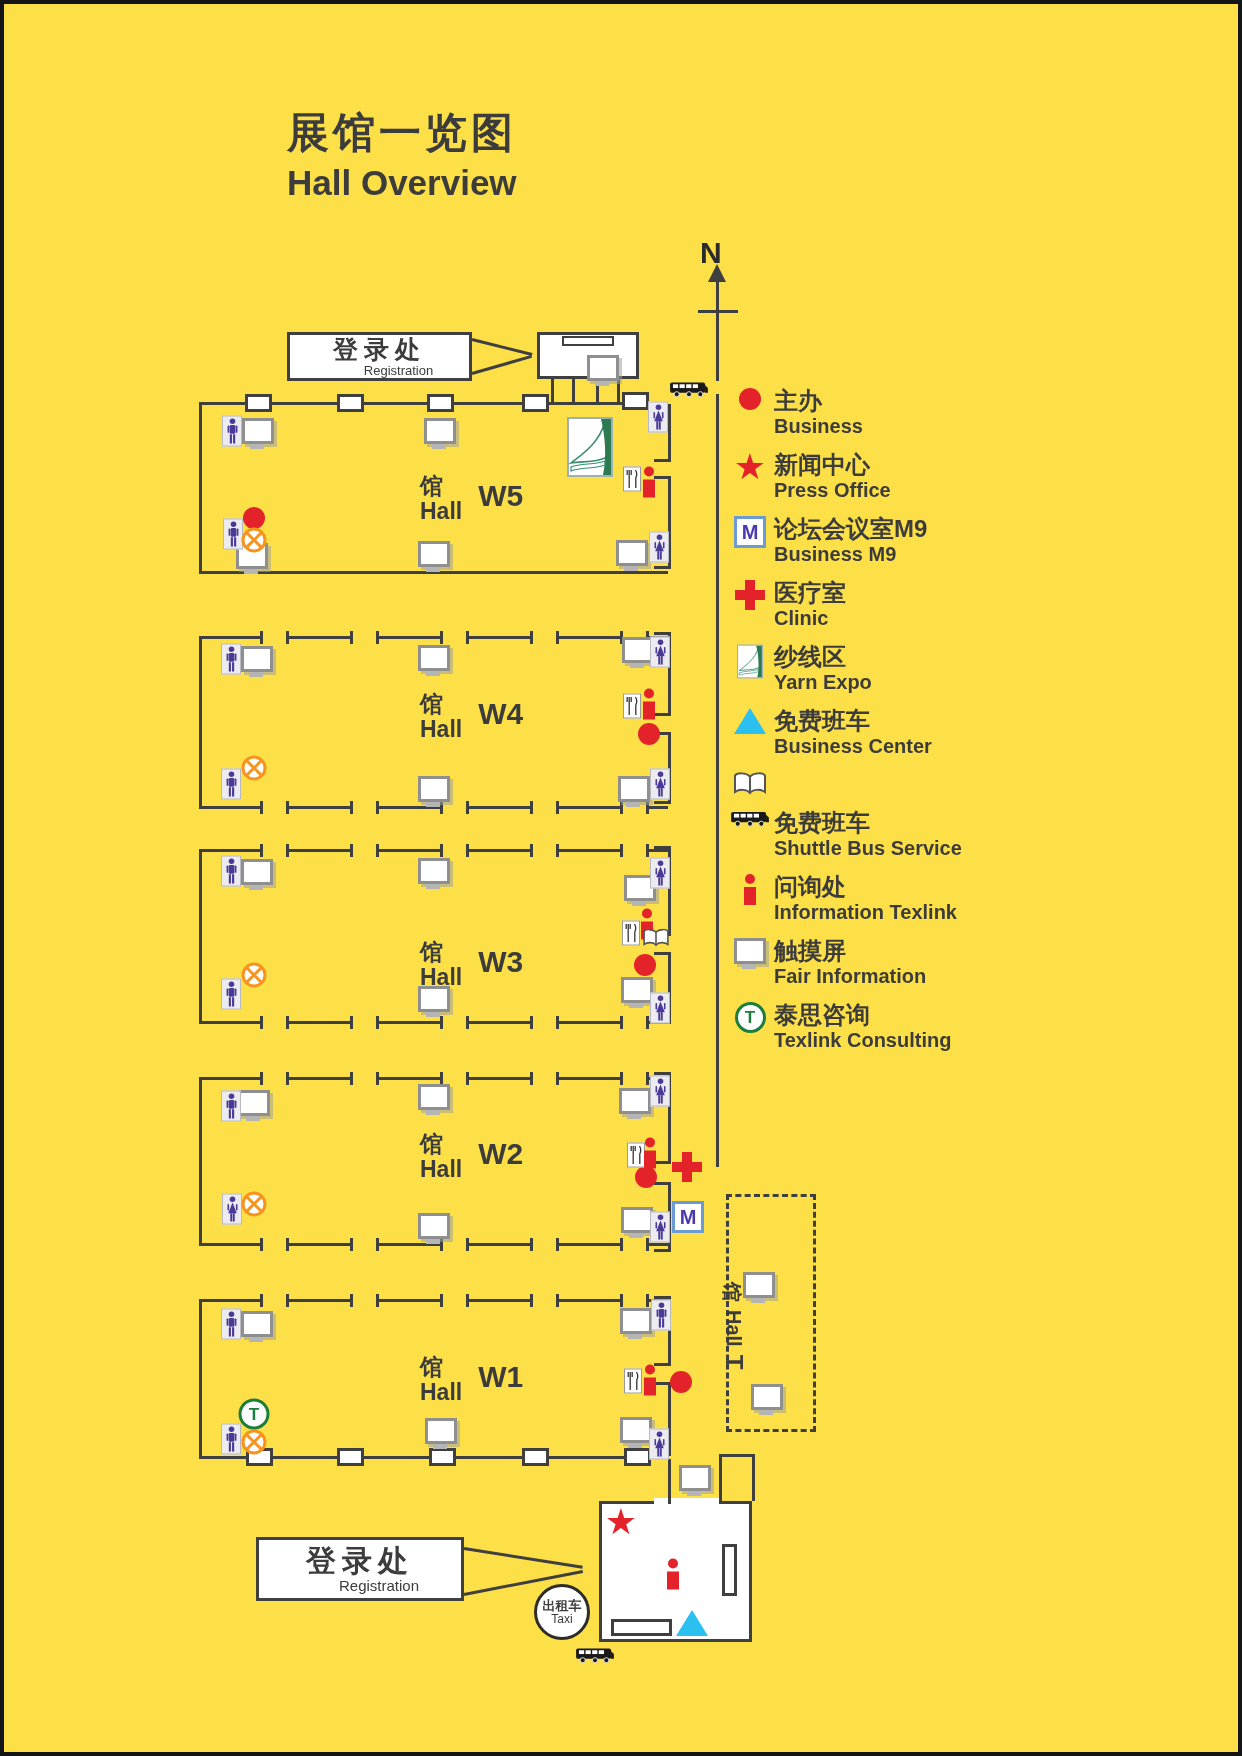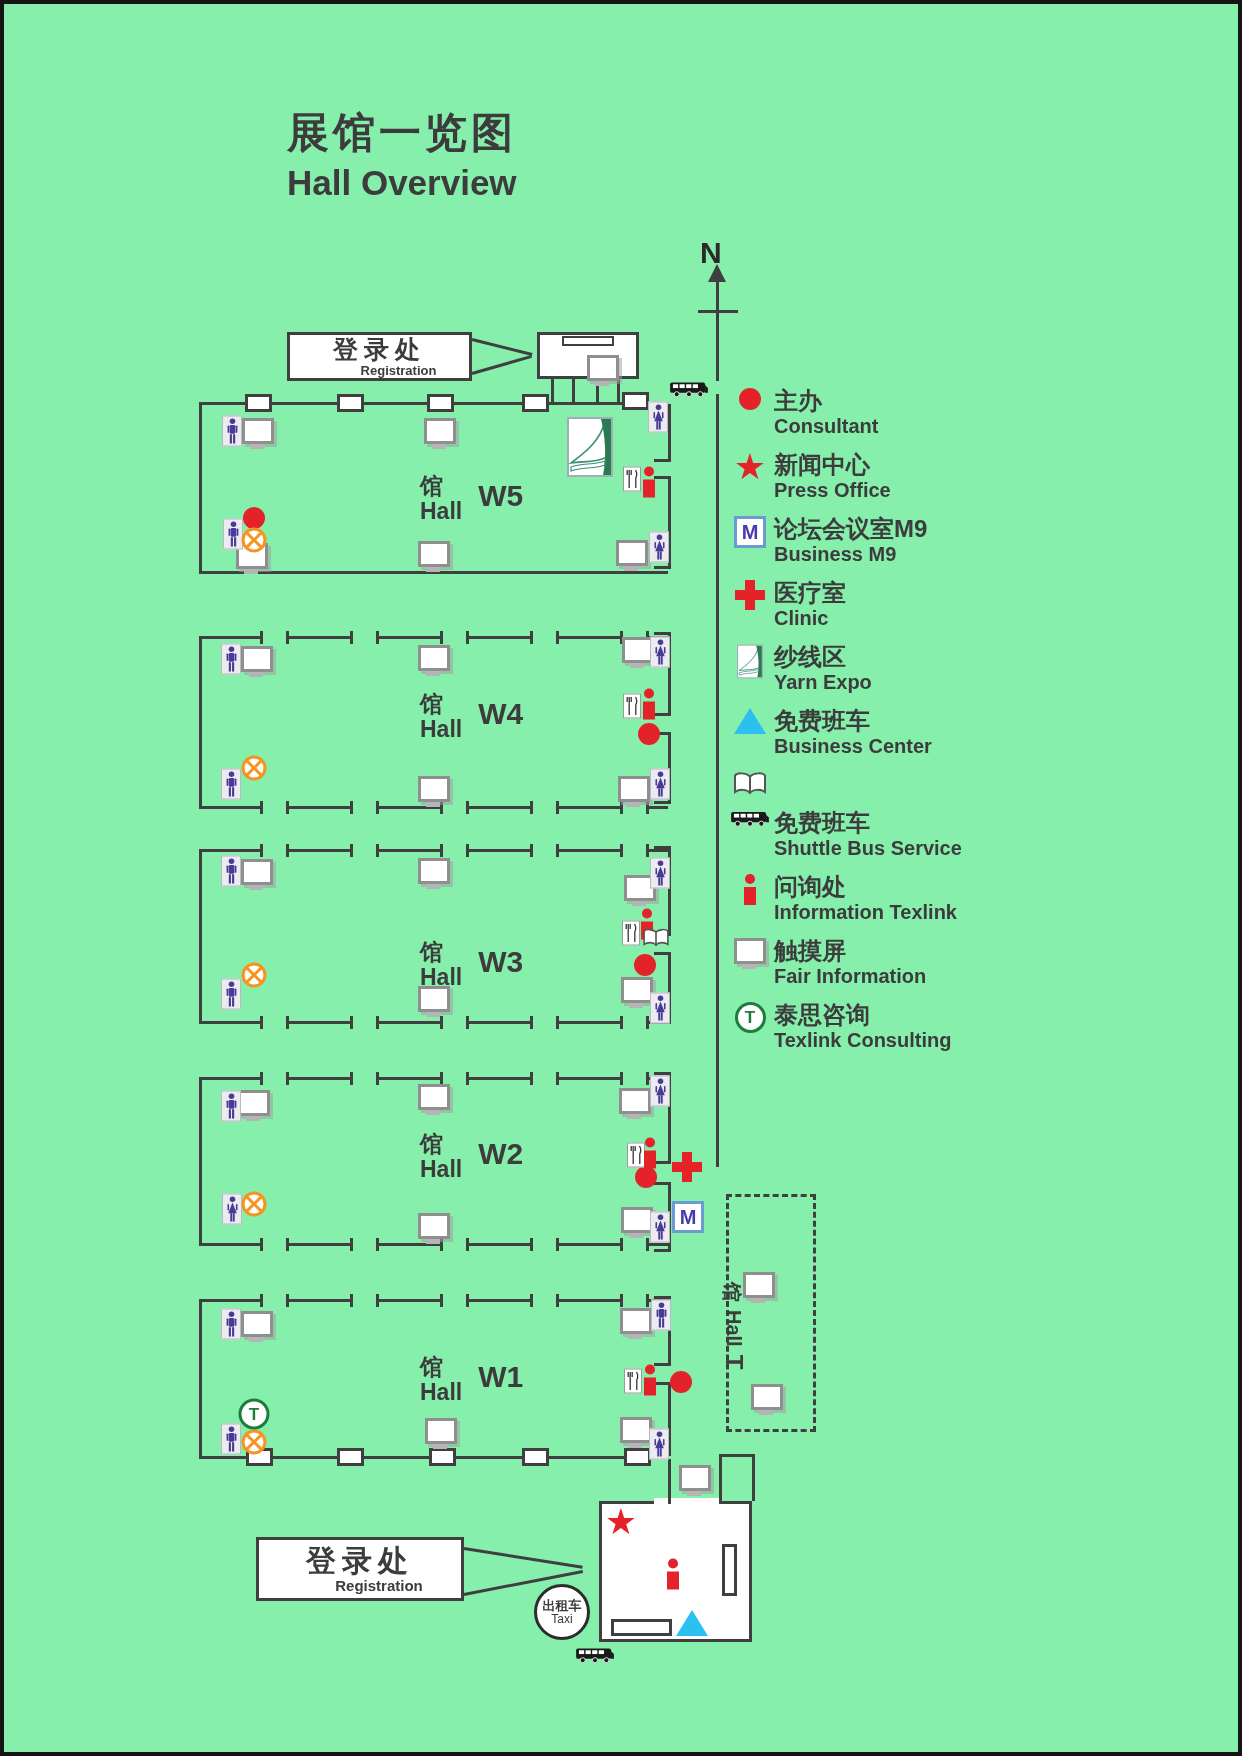--- a/index.html
+++ b/index.html
@@ -1,16 +1,16 @@
 <!DOCTYPE html>
 <html><head>
 <meta charset="utf-8">
 <style>
   html,body{margin:0;padding:0;background:#888;}
-  .page{position:relative;width:1242px;height:1756px;background:#86efac;border:4px solid #151515;
+  .page{position:relative;width:1242px;height:1756px;background:#fde047;border:4px solid #151515;
         box-sizing:border-box;overflow:hidden;margin:0 auto;
         font-family:"Liberation Sans","DejaVu Sans",sans-serif;color:#3c3c3c;}
   
   .title{position:absolute;left:283px;top:100px;}
   .title-zh{font-size:42px;font-weight:bold;letter-spacing:4px;line-height:58px;}
   .title-en{font-size:35px;font-weight:bold;line-height:42px;}
   
   .compass-n{position:absolute;left:696px;top:232px;font-size:30px;font-weight:bold;color:#2b2b2b;}
   .arrow-head{position:absolute;left:704px;top:260px;width:0;height:0;
       border-left:9px solid transparent;border-right:9px solid transparent;border-bottom:18px solid #3f3f3f;}
@@ -27,21 +27,21 @@
   .rect{position:absolute;border:3px solid #3f3f3f;background:#fff;box-sizing:border-box;}
   .rect2{position:absolute;border:2px solid #3f3f3f;background:#fff;box-sizing:border-box;}
   .dashed{border-style:dashed;}
   .booth{position:absolute;width:27px;height:18px;border:3px solid #3f3f3f;background:#fff;box-sizing:border-box;}
   .cline{position:absolute;height:3px;background:#3f3f3f;transform-origin:0 50%;}
   .gap{position:absolute;background:#fff;}
   
   .regbox{position:absolute;border:3px solid #3f3f3f;box-sizing:border-box;background:#fff;
       display:flex;flex-direction:column;align-items:center;justify-content:center;}
   .reg-zh{font-weight:bold;letter-spacing:6px;}
-  .reg-en{font-weight:bold;padding-left:38px;}
+  .reg-en{font-weight:normal;padding-left:38px;}
   
   .hall-label{position:absolute;display:flex;gap:16px;align-items:flex-start;}
   .hl-col{display:flex;flex-direction:column;font-size:23px;font-weight:bold;line-height:25px;}
   .hl-code{font-size:30px;font-weight:bold;margin-top:5px;}
   .hallt-label{position:absolute;left:741px;top:1278px;transform:rotate(90deg);transform-origin:top left;
       display:flex;gap:8px;font-weight:bold;white-space:nowrap;}
   .hallt-label .z{font-size:20px}.hallt-label .e{font-size:20px}.hallt-label .c{font-size:24px;margin-top:-3px}
   
   .taxi{position:absolute;left:530px;top:1580px;width:56px;height:56px;border:3px solid #2c2c2c;border-radius:50%;
       background:#fff;display:flex;flex-direction:column;align-items:center;justify-content:center;box-sizing:border-box;}
@@ -745,21 +745,21 @@
       </div>
     </div>
 
   <div class="legend">
       <div class="lrow">
         <span class="lic">
           <span class="i-dot"></span>
         </span>
         <span class="ltxt">
           <span class="lzh">主办</span>
-          <span class="len">Consultant</span>
+          <span class="len">Business</span>
         </span>
       </div>
       <div class="lrow">
         <span class="lic">
           <span class="i-star">★</span>
         </span>
         <span class="ltxt">
           <span class="lzh">新闻中心</span>
           <span class="len">Press Office</span>
         </span>

